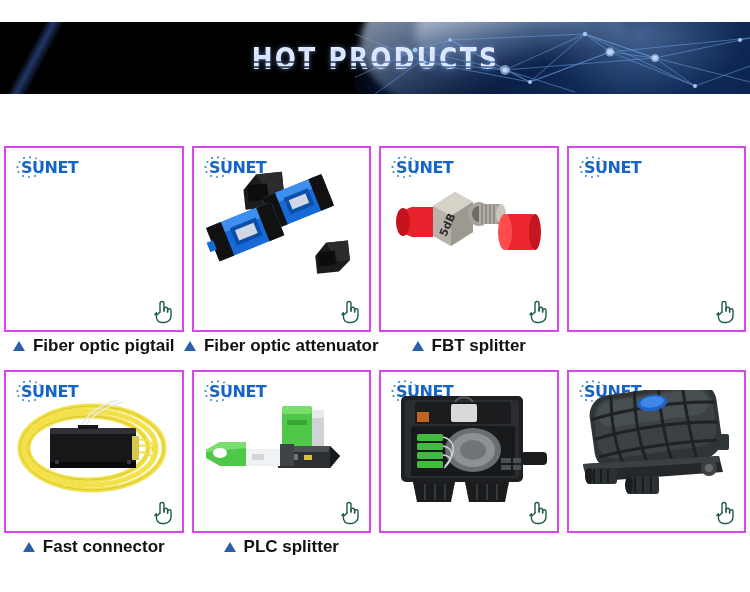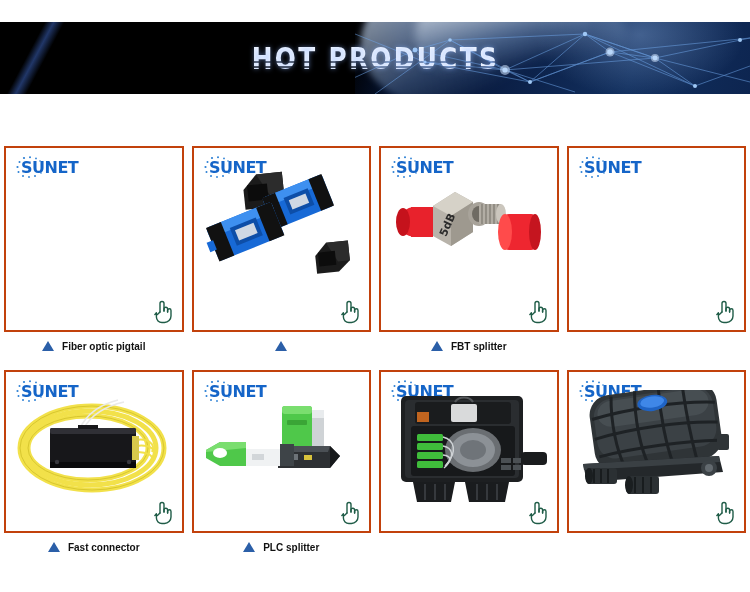--- a/index.html
+++ b/index.html
@@ -77,21 +77,21 @@
 
   
   .grid{
     position:absolute; left:0; top:146px; width:750px;
   }
   .row{ display:flex; width:750px; }
   .cell{ width:187.5px; padding:0 4px; }
 
   .card{
     position:relative;
-    border:2px solid #c2410c;
+    border:2px solid #d946ef;
     background:#fff;
     height:186px;
     overflow:hidden;
   }
   .row2 .card{ height:163px; }
 
   .logo{
     position:absolute; left:8px; top:7px;
     width:86px; height:24px;
   }
@@ -105,21 +105,21 @@
 
   .hand{
     position:absolute; right:8px; bottom:6px;
     width:22px; height:26px;
   }
 
   .caption{
     display:flex; align-items:center; justify-content:center;
     gap:8px;
     height:28px;
-    font-size:10px;
+    font-size:17px;
     color:#111;
     font-weight:bold;
   }
   .tri{
     width:0;height:0;
     border-left:6px solid transparent;
     border-right:6px solid transparent;
     border-bottom:10px solid #2b5fa8;
     flex:0 0 auto;
   }
@@ -376,20 +376,21 @@
     <div class="row">
       <div class="cell">
         <div class="caption">
           <span class="tri"></span>
           <span class="cap-text">Fiber optic pigtail</span>
         </div>
       </div>
       <div class="cell">
         <div class="caption">
           <span class="tri"></span>
+          <span class="cap-text">Fiber optic attenuator</span>
         </div>
       </div>
       <div class="cell">
         <div class="caption">
           <span class="tri"></span>
           <span class="cap-text">FBT splitter</span>
         </div>
       </div>
     </div>
 

